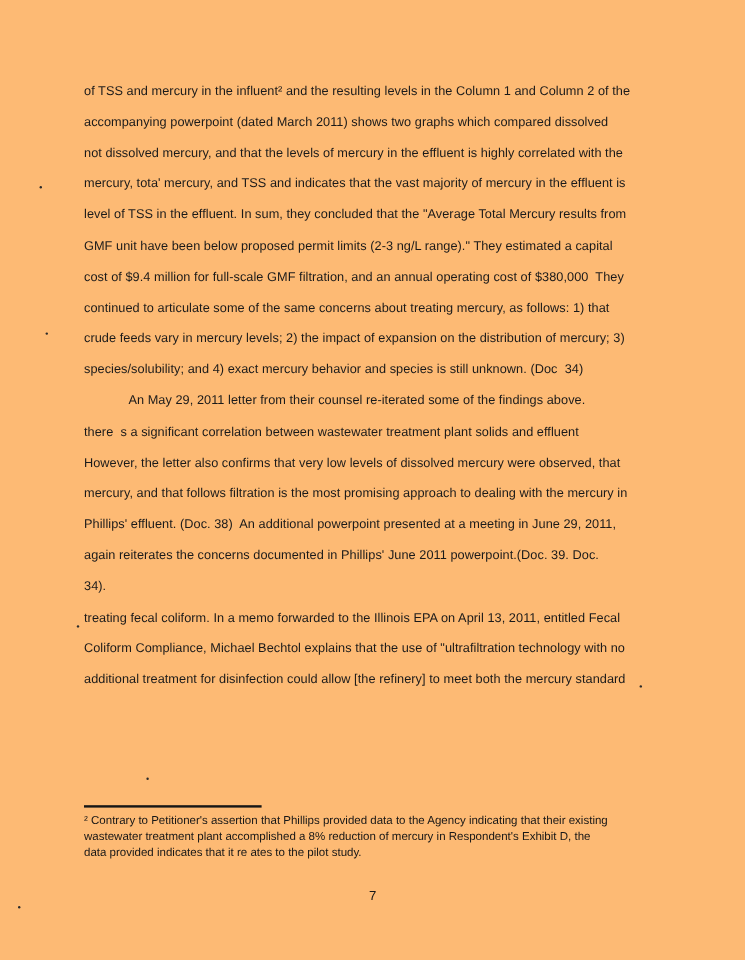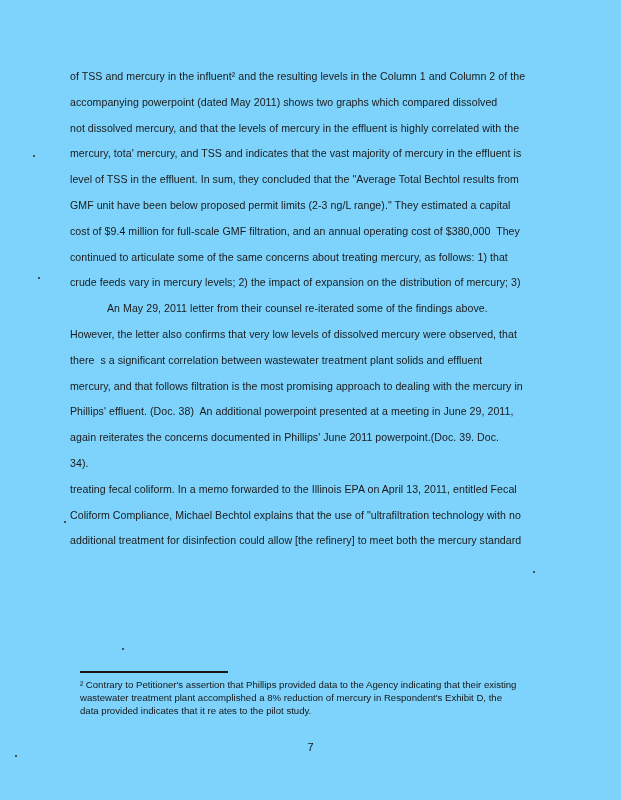--- a/index.html
+++ b/index.html
@@ -4,21 +4,21 @@
 <style>
   html, body {
     margin: 0;
     padding: 0;
     background: #ffffff;
   }
   .page {
     position: relative;
     width: 621px;
     height: 800px;
-    background: #7dd3fc;
+    background: #fdba74;
     overflow: hidden;
     font-family: "Liberation Sans", sans-serif;
     color: #1a1a1a;
   }
   .text-block {
     position: absolute;
     left: 70px;
     top: 64px;
     width: 500px;
     font-size: 10.6px;
@@ -27,21 +27,21 @@
   .text-line {
     line-height: 25.8px;
     white-space: pre;
     font-weight: 400;
   }
   .text-line.indent {
     padding-left: 37px;
   }
   .footnote-block {
     position: absolute;
-    left: 80px;
+    left: 70px;
     top: 671px;
     width: 500px;
   }
   .footnote-rule {
     width: 148px;
     height: 0;
     border-top: 2px solid #161616;
     margin-bottom: 5px;
   }
   .footnote-line {
@@ -75,34 +75,35 @@
 </style>
 </head>
 <body>
 
 <div class="page">
 
   <div class="text-block">
 
     <div>
       <div class="text-line">of TSS and mercury in the influent² and the resulting levels in the Column 1 and Column 2 of the</div>
-      <div class="text-line">accompanying powerpoint (dated May 2011) shows two graphs which compared dissolved</div>
+      <div class="text-line">accompanying powerpoint (dated March 2011) shows two graphs which compared dissolved</div>
       <div class="text-line">not dissolved mercury, and that the levels of mercury in the effluent is highly correlated with the</div>
       <div class="text-line">mercury, tota' mercury, and TSS and indicates that the vast majority of mercury in the effluent is</div>
-      <div class="text-line">level of TSS in the effluent. In sum, they concluded that the "Average Total Bechtol results from</div>
+      <div class="text-line">level of TSS in the effluent. In sum, they concluded that the "Average Total Mercury results from</div>
       <div class="text-line">GMF unit have been below proposed permit limits (2-3 ng/L range)." They estimated a capital</div>
       <div class="text-line">cost of $9.4 million for full-scale GMF filtration, and an annual operating cost of $380,000  They</div>
       <div class="text-line">continued to articulate some of the same concerns about treating mercury, as follows: 1) that</div>
       <div class="text-line">crude feeds vary in mercury levels; 2) the impact of expansion on the distribution of mercury; 3)</div>
+      <div class="text-line">species/solubility; and 4) exact mercury behavior and species is still unknown. (Doc  34)</div>
     </div>
 
     <div>
       <div class="text-line indent">An May 29, 2011 letter from their counsel re-iterated some of the findings above.</div>
+      <div class="text-line">there  s a significant correlation between wastewater treatment plant solids and effluent</div>
       <div class="text-line">However, the letter also confirms that very low levels of dissolved mercury were observed, that</div>
-      <div class="text-line">there  s a significant correlation between wastewater treatment plant solids and effluent</div>
       <div class="text-line">mercury, and that follows filtration is the most promising approach to dealing with the mercury in</div>
       <div class="text-line">Phillips' effluent. (Doc. 38)  An additional powerpoint presented at a meeting in June 29, 2011,</div>
       <div class="text-line">again reiterates the concerns documented in Phillips' June 2011 powerpoint.(Doc. 39. Doc.</div>
       <div class="text-line">34).</div>
     </div>
 
     <div>
       <div class="text-line">treating fecal coliform. In a memo forwarded to the Illinois EPA on April 13, 2011, entitled Fecal</div>
       <div class="text-line">Coliform Compliance, Michael Bechtol explains that the use of "ultrafiltration technology with no</div>
       <div class="text-line">additional treatment for disinfection could allow [the refinery] to meet both the mercury standard</div>

